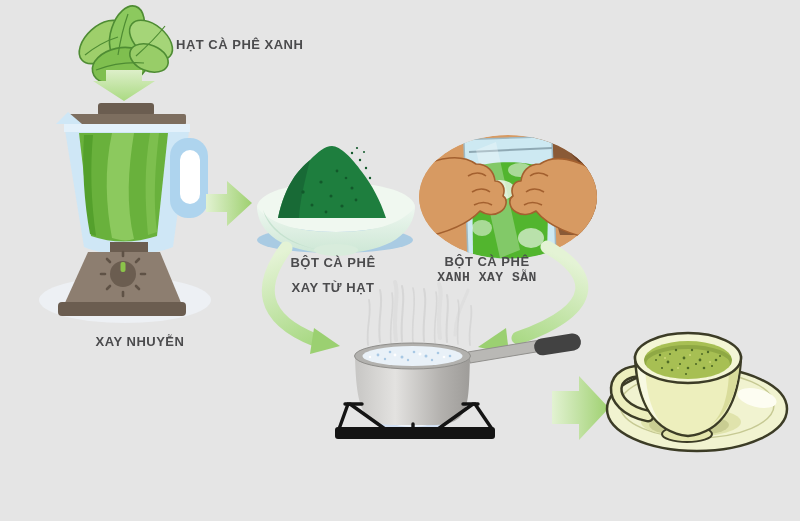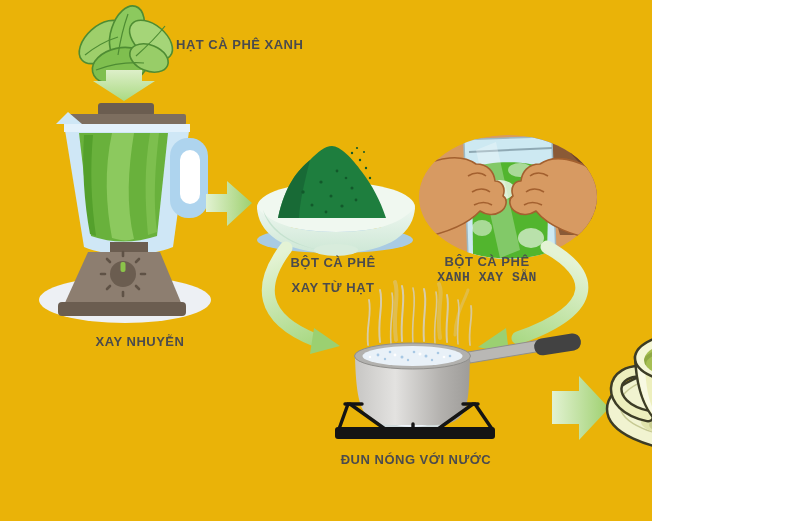--- a/index.html
+++ b/index.html
@@ -1,19 +1,19 @@
 <!DOCTYPE html>
 <html><head>
 <meta charset="utf-8">
 <style>
   html,body{margin:0;padding:0;background:#ffffff;}
   #canvas{
     position:relative;
-    width:652px;height:521px;
-    background:#eab308;
+    width:800px;height:521px;
+    background:#e5e5e5;
     font-family:"Liberation Sans","DejaVu Sans",sans-serif;
     overflow:hidden;
   }
   #art{position:absolute;left:0;top:0;}
   .lbl{
     position:absolute;
     color:#4b4b4d;
     font-size:13px;
     font-weight:bold;
     letter-spacing:0.5px;
@@ -314,15 +314,14 @@
 <div class="lbl" style="left:176px;top:37px;">HẠT CÀ PHÊ XANH</div>
 
 <div class="lbl centered" style="left:140px;top:334px;">XAY NHUYỄN</div>
 
 <div class="lbl centered" style="left:333px;top:255px;">BỘT CÀ PHÊ</div>
 <div class="lbl centered" style="left:333px;top:271px;margin-top:9px;">XAY TỪ HẠT</div>
 
 <div class="lbl centered" style="left:487px;top:254px;">BỘT CÀ PHÊ</div>
 <div class="lbl centered" style="left:487px;top:270px;font-family:Liberation Mono, monospace;">XANH XAY SẴN</div>
 
-<div class="lbl centered" style="left:416px;top:452px;">ĐUN NÓNG VỚI NƯỚC</div>
 
 </div>
 
 </body></html>

